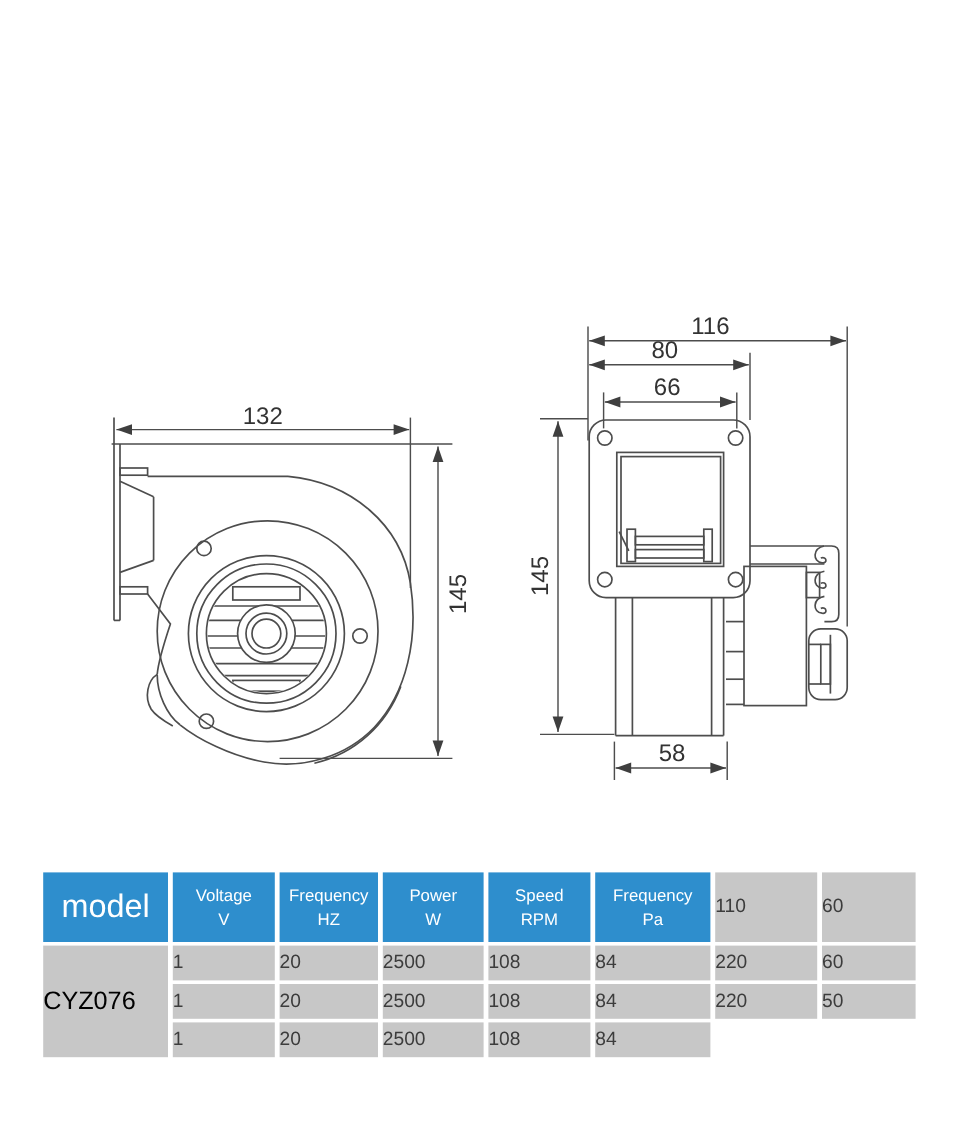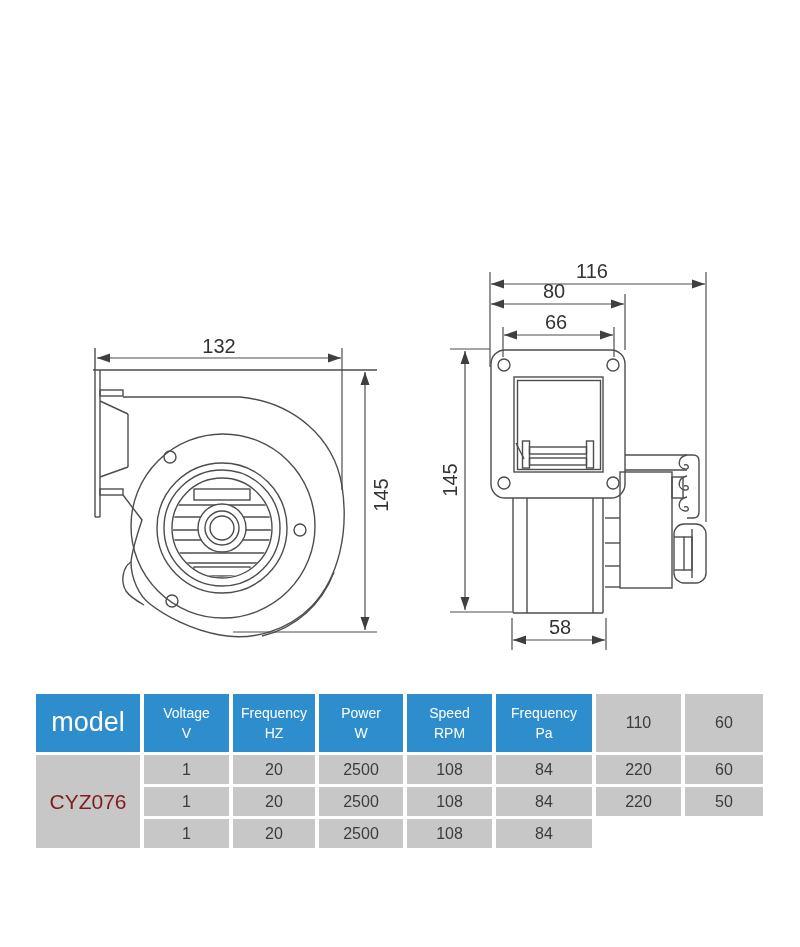--- a/index.html
+++ b/index.html
@@ -2,39 +2,39 @@
 <html><head>
 <meta charset="utf-8">
 <style>
   html,body{margin:0;padding:0;}
   body{font-family:"Liberation Sans", sans-serif; background:#ffffff;}
   .page{position:relative; width:800px; height:947px; background:#ffffff; overflow:hidden;}
   .drawing{position:absolute; left:0; top:0; width:800px; height:700px;}
   svg text{font-family:"Liberation Sans", sans-serif;}
 
   .spec-table{
-    position:absolute; left:36px; top:694px;
+    position:absolute; left:36px; top:727px;
     display:grid;
     grid-template-columns:104px 85px 82px 84px 85px 96px 85px 78px;
     grid-template-rows:58px 29px 29px 29px;
     column-gap:4px; row-gap:3px;
     background:#ffffff;
   }
   .th{
     background:#2e8ecd; color:#ffffff;
     display:flex; flex-direction:column; align-items:center; justify-content:center;
     font-size:14px; line-height:1.45; text-align:center;
   }
   .th-model{font-size:27px; font-weight:400;}
   .td{
     background:#c7c7c7; color:#3c3c3c;
-    display:flex; align-items:center; justify-content:center;
+    display:flex; align-items:center; 
     font-size:16px;
   }
-  .td-model{font-size:21px; color:#7f1d1d;}
+  .td-model{font-size:21px; color:#000000;}
   .unit-line{display:flex; align-items:flex-end; line-height:1.1;}
   .unit-exp{font-size:10px; transform:translateY(-6px); margin:0 1px;}
 </style>
 </head>
 <body>
 
 <div class="page">
 
   <svg class="drawing" viewBox="0 0 800 700">
     <defs>

